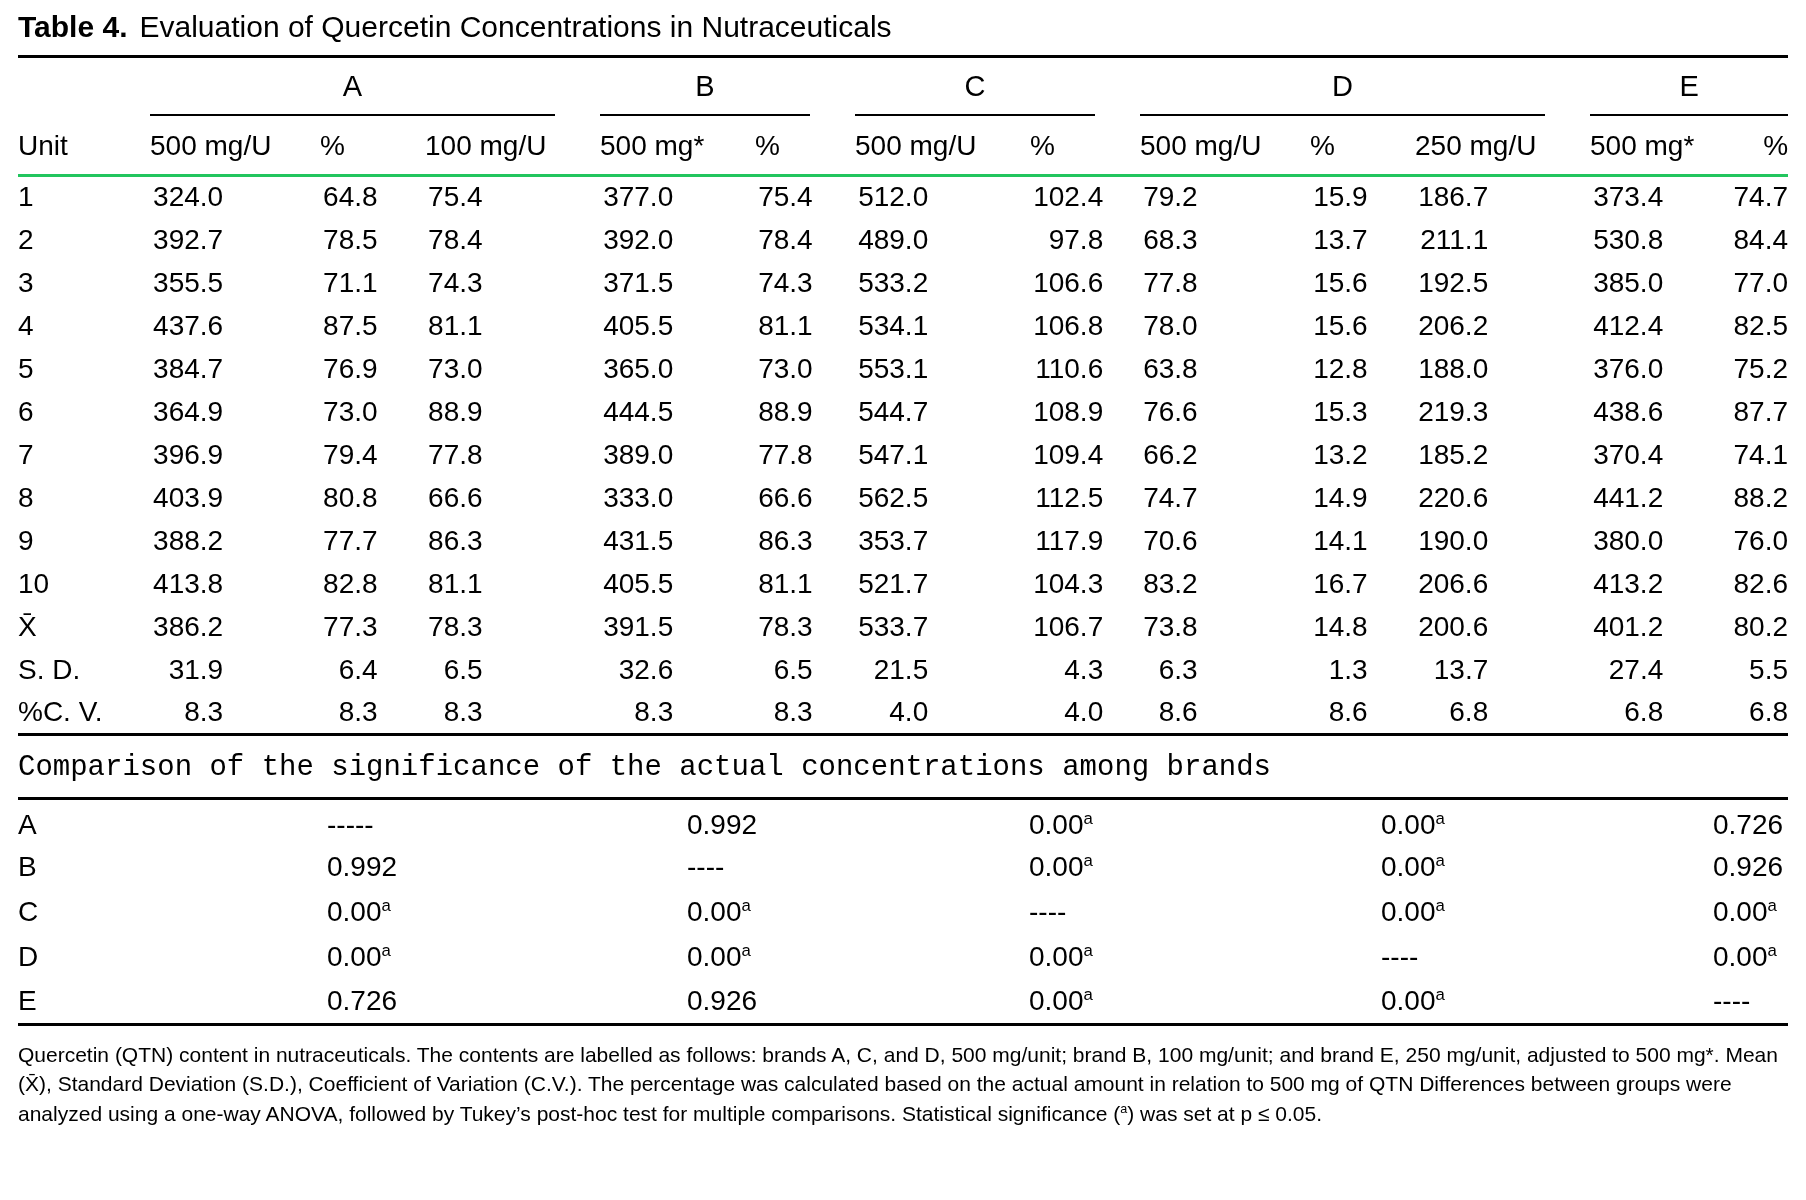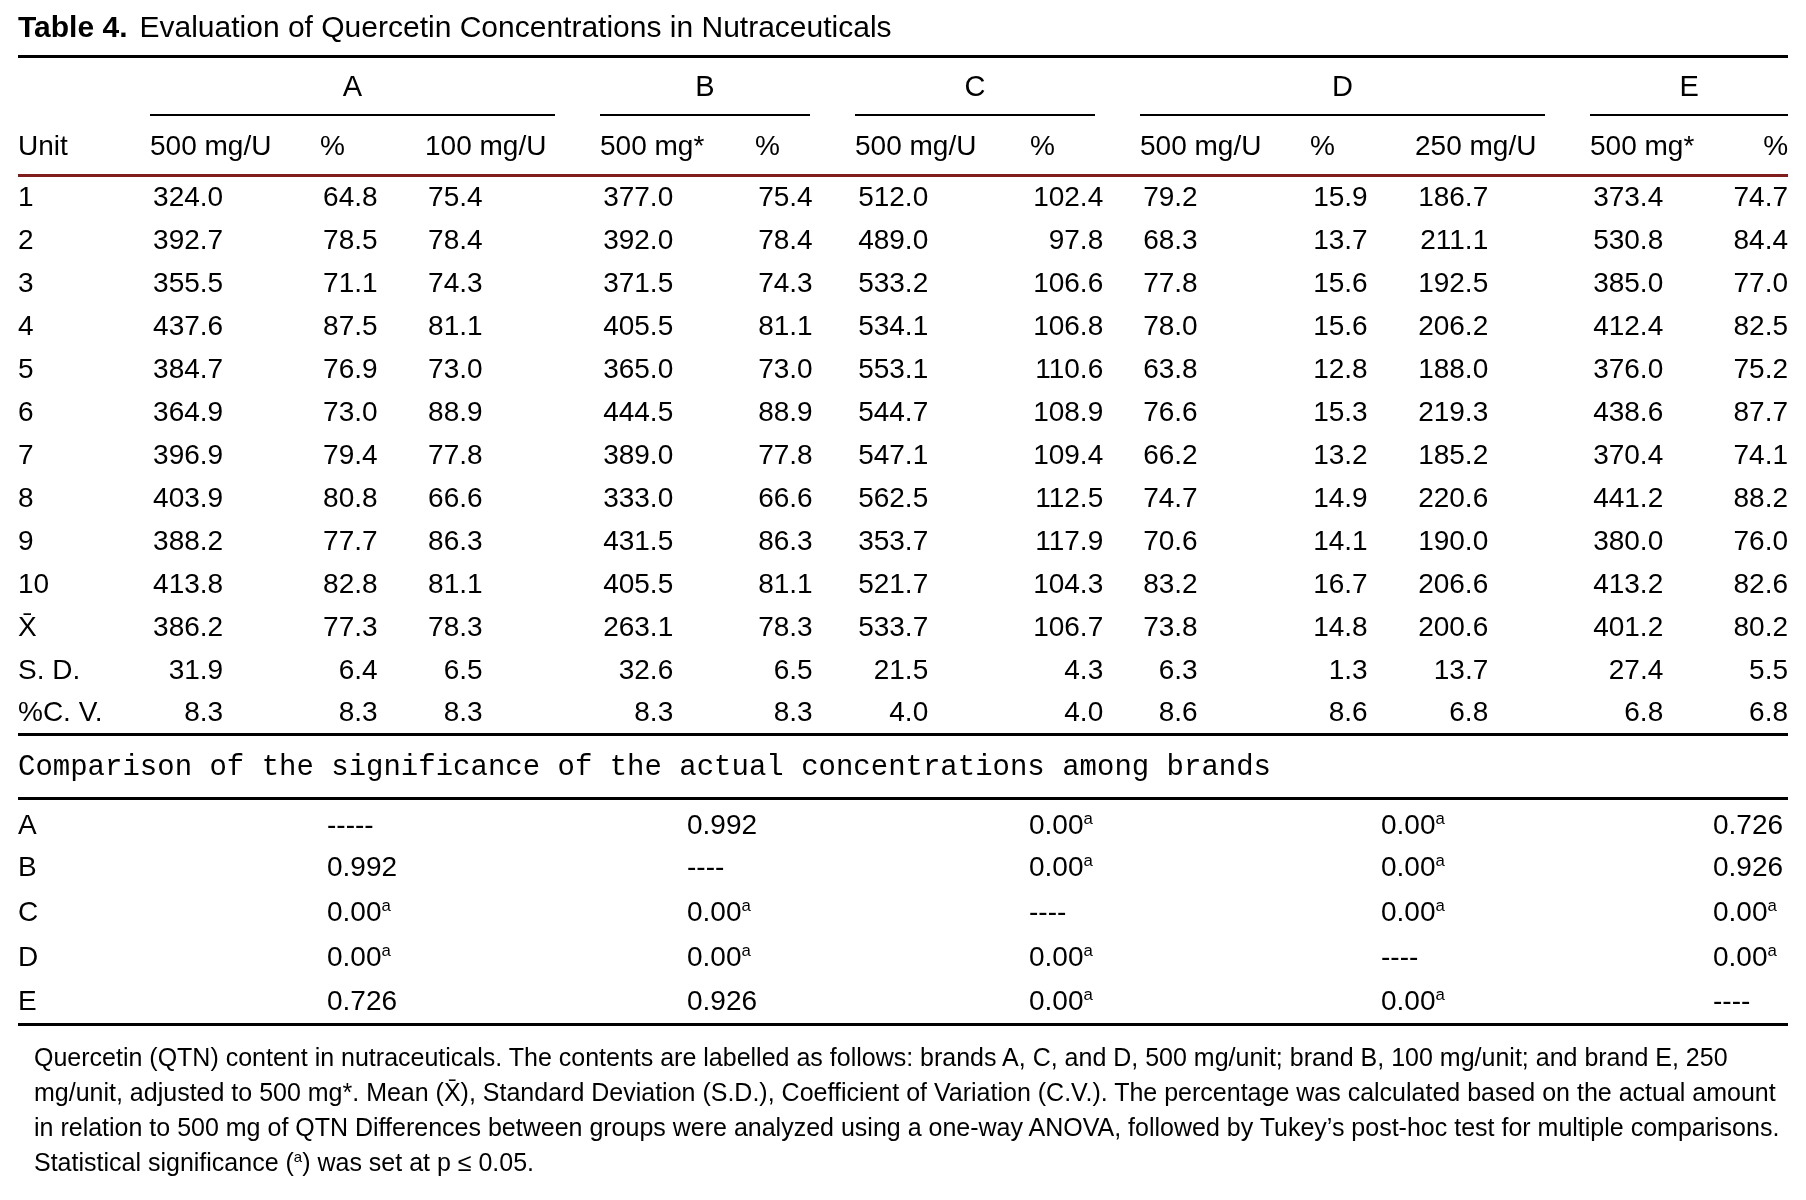--- a/index.html
+++ b/index.html
@@ -48,21 +48,21 @@
     font-size: 29px;
   }
   .group {
     border-bottom: 2.5px solid #000;
     padding-bottom: 11px;
     text-align: center;
   }
   .group.gapped { margin-right: 45px; }
   tr.subhead th {
     padding: 14px 0 12px 0;
-    border-bottom: 3px solid #7f1d1d;
+    border-bottom: 3px solid #22c55e;
     white-space: nowrap;
   }
   table.main tbody tr { height: 43px; }
   table.main tbody th { white-space: nowrap; }
   .num {
     display: inline-block;
     text-align: right;
     white-space: nowrap;
   }
   .w5 { width: 4.7ch; }
@@ -97,23 +97,23 @@
   table.cmp tbody tr:first-child td { padding-top: 6px; }
 
   sup {
     font-size: 0.6em;
     line-height: 0;
     vertical-align: super;
   }
 
   
   .footnote {
-    font-size: 25px;
+    font-size: 21px;
     line-height: 1.4;
-    margin: 14px 0 0 16px;
+    margin: 14px 0 0 0;
     max-width: 1770px;
   }
 </style>
 </head>
 <body>
 
 <div class="page">
 
   <div class="title">
     <span class="tnum">Table 4.</span><span>Evaluation of Quercetin Concentrations in Nutraceuticals</span>
@@ -319,21 +319,21 @@
           <td><span class="num w4">16.7</span></td>
           <td><span class="num w5">206.6</span></td>
           <td><span class="num w5">413.2</span></td>
           <td class="colE2"><span class="num">82.6</span></td>
         </tr>
         <tr>
           <th>X̄</th>
           <td><span class="num w5">386.2</span></td>
           <td><span class="num w4">77.3</span></td>
           <td><span class="num w4">78.3</span></td>
-          <td><span class="num w5">263.1</span></td>
+          <td><span class="num w5">391.5</span></td>
           <td><span class="num w4">78.3</span></td>
           <td><span class="num w5">533.7</span></td>
           <td><span class="num w5">106.7</span></td>
           <td><span class="num w4">73.8</span></td>
           <td><span class="num w4">14.8</span></td>
           <td><span class="num w5">200.6</span></td>
           <td><span class="num w5">401.2</span></td>
           <td class="colE2"><span class="num">80.2</span></td>
         </tr>
         <tr>

